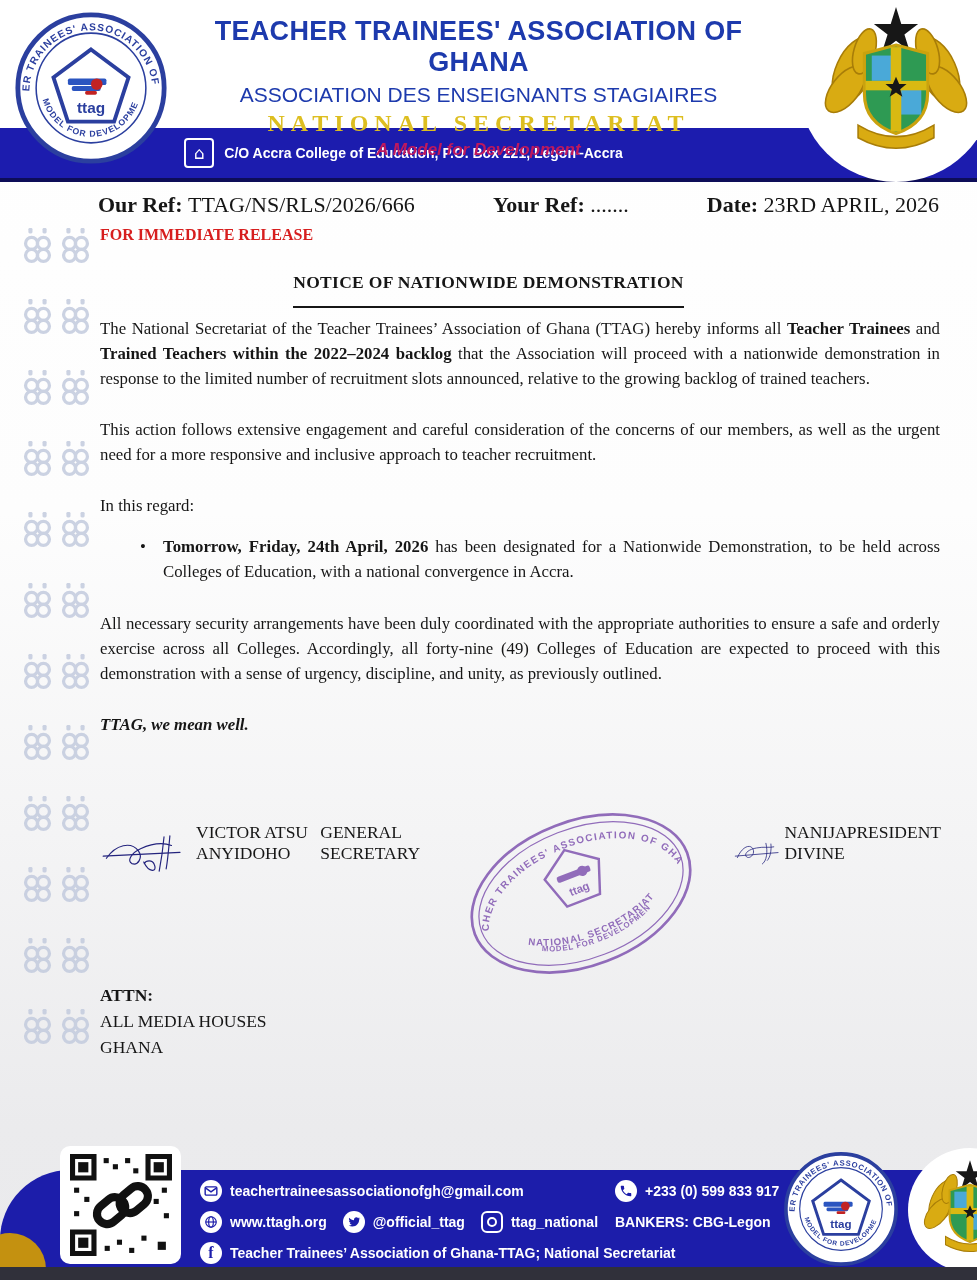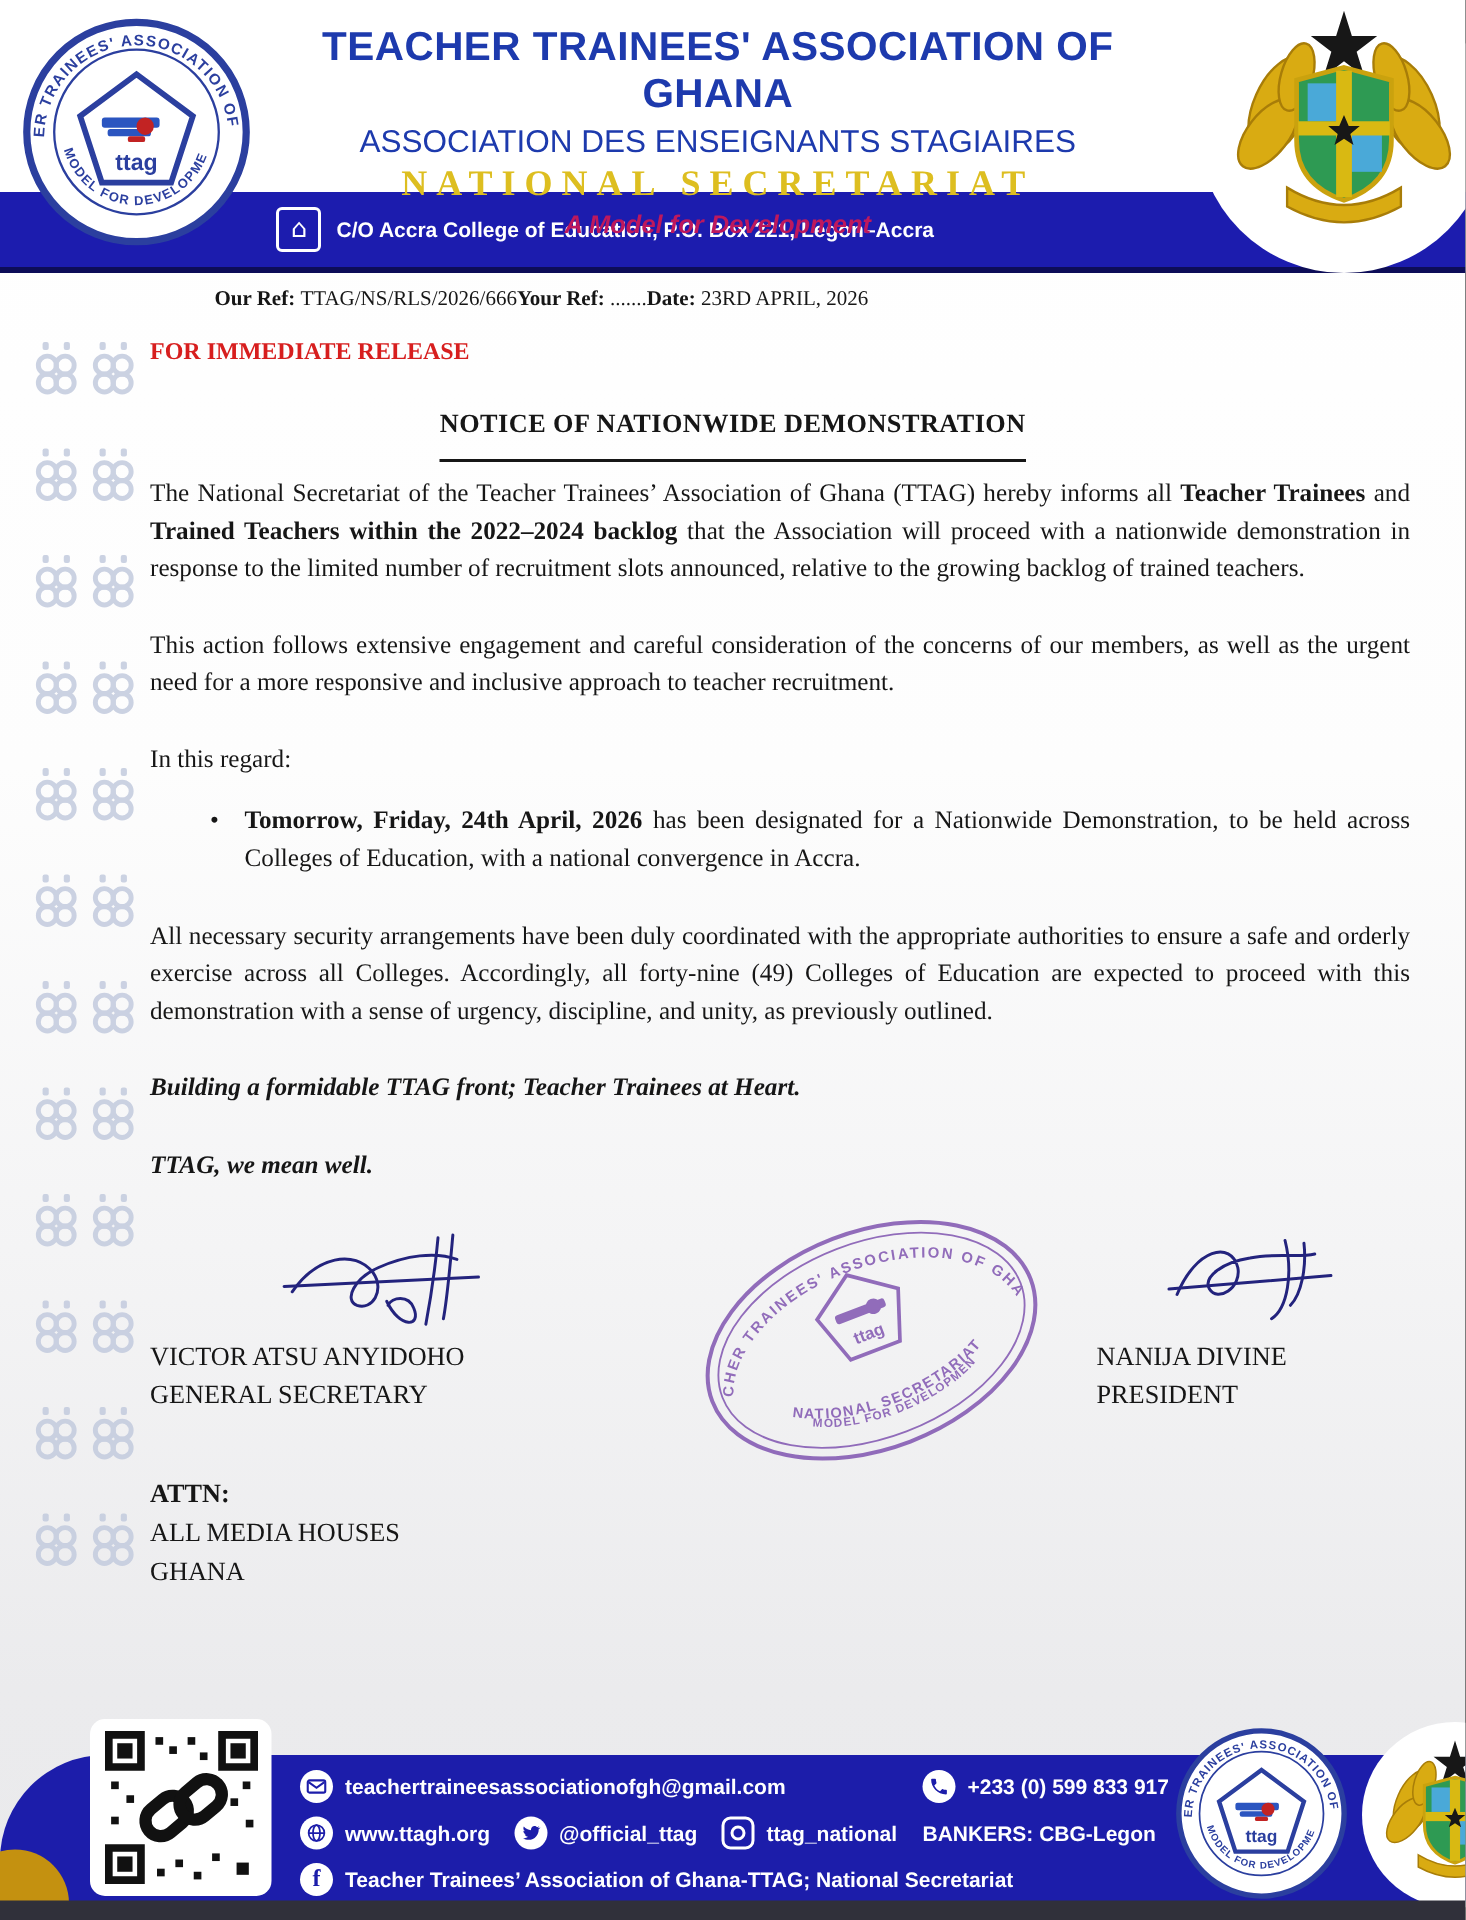--- a/index.html
+++ b/index.html
@@ -21,37 +21,37 @@
   .hdr-text{position:absolute;left:168px;right:188px;top:16px;text-align:center;z-index:2;}
   .hdr-title{font-family:"Liberation Sans",sans-serif;font-weight:bold;font-size:27px;color:#1d3aad;letter-spacing:.3px;}
   .hdr-sub{font-family:"Liberation Sans",sans-serif;font-size:21px;color:#1d3aad;margin-top:5px;}
   .hdr-sec{font-family:"Liberation Serif",serif;font-weight:bold;font-size:24px;color:#ddbe20;letter-spacing:6px;margin-top:3px;}
   .hdr-motto{font-family:"Liberation Sans",sans-serif;font-weight:bold;font-style:italic;font-size:17px;color:#be185d;margin-top:3px;}
   
   .wm-col{position:absolute;left:22px;top:226px;z-index:0;}
   .wm-row{display:flex;gap:7px;margin-bottom:27px;}
   .wm-row svg{width:31px;height:44px;opacity:.85;}
   
-  .refline{position:absolute;left:98px;right:38px;top:192px;display:flex;
-           font-size:14px;z-index:2;margin-left:45px;}
+  .refline{position:absolute;left:98px;right:38px;top:192px;display:flex;justify-content:space-between;
+           font-size:22px;z-index:2;}
   .refline b{font-weight:bold;}
   
   .release{position:absolute;left:100px;top:226px;font-size:16px;font-weight:bold;color:#d71e1e;z-index:2;}
   .headline-wrap{position:absolute;left:0;right:0;top:272px;text-align:center;z-index:2;}
   .headline{font-weight:bold;font-size:17.5px;border-bottom:2px solid #161616;padding-bottom:14px;letter-spacing:.3px;}
   
   .bodytext{position:absolute;left:100px;width:840px;top:316px;font-size:16.8px;line-height:25px;z-index:2;}
   .bodytext p{margin:0 0 26px 0;text-align:justify;}
   .p-inr{text-align:left !important;margin-bottom:16px !important;}
   .bullet{position:relative;padding-left:63px;margin:0 0 27px 0;text-align:justify;}
   .bullet::before{content:"\2022";position:absolute;left:40px;top:0;}
   .slogan{font-weight:bold;font-style:italic;margin:0;text-align:left;line-height:26px;}
   
   .sig-row{position:absolute;left:100px;right:36px;top:818px;display:flex;z-index:2;}
-  .sig-col{display:flex;flex-direction:column;}
+  .sig-col{display:flex;flex-direction:row;}
   .sig-col.left{width:330px;}
   .sig-col.right{width:210px;}
   .sig-img{height:72px;}
   .sig-name{font-size:17.5px;margin-top:4px;}
   .stamp-wrap{flex:1;display:flex;justify-content:center;}
   .stamp{transform:rotate(-21deg);opacity:.82;margin-top:-2px;}
   
   .attn{position:absolute;left:100px;top:982px;font-size:17.5px;line-height:26px;z-index:2;}
   .attn .lbl{font-weight:bold;}
   
@@ -273,21 +273,20 @@
   <div class="headline-wrap">
     <span class="headline">NOTICE OF NATIONWIDE DEMONSTRATION</span>
   </div>
 
   <div class="bodytext">
     <p><span>The National Secretariat of the Teacher Trainees’ Association of Ghana (TTAG) hereby informs all </span><b>Teacher Trainees</b><span> and </span><b>Trained Teachers within the 2022–2024 backlog</b><span> that the Association will proceed with a nationwide demonstration in response to the limited number of recruitment slots announced, relative to the growing backlog of trained teachers.</span></p>
     <p>This action follows extensive engagement and careful consideration of the concerns of our members, as well as the urgent need for a more responsive and inclusive approach to teacher recruitment.</p>
     <p class="p-inr">In this regard:</p>
     <div class="bullet"><b>Tomorrow, Friday, 24th April, 2026</b><span> has been designated for a Nationwide Demonstration, to be held across Colleges of Education, with a national convergence in Accra.</span></div>
     <p>All necessary security arrangements have been duly coordinated with the appropriate authorities to ensure a safe and orderly exercise across all Colleges. Accordingly, all forty-nine (49) Colleges of Education are expected to proceed with this demonstration with a sense of urgency, discipline, and unity, as previously outlined.</p>
-    <p class="slogan">Building a formidable TTAG front; Teacher Trainees at Heart.</p>
     <p class="slogan">TTAG, we mean well.</p>
   </div>
 
   <div class="sig-row">
     <div class="sig-col left">
       <svg class="sig-img" viewBox="0 0 180 80">
         <g fill="none" stroke="#23237d" stroke-width="2.2" stroke-linecap="round">
           <path d="M12,48 C30,22 58,16 72,34 C81,47 71,62 60,58 C50,54 58,38 76,30 C96,21 118,18 134,24"></path>
           <path d="M120,8 C118,30 114,56 111,72"></path>
           <path d="M131,6 C129,28 127,52 124,68"></path>

